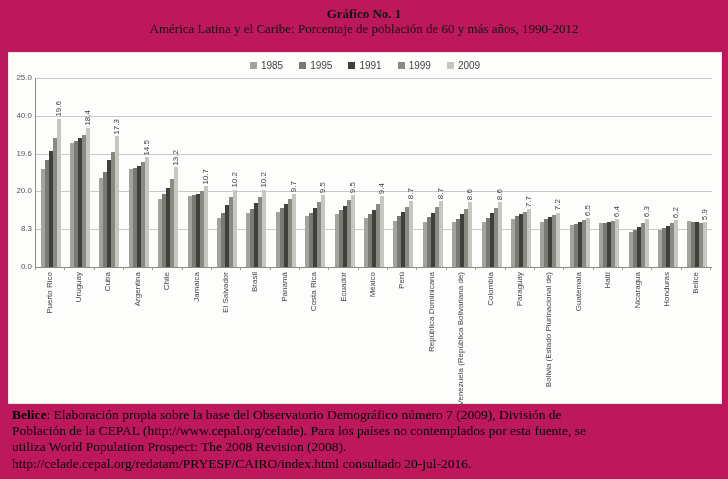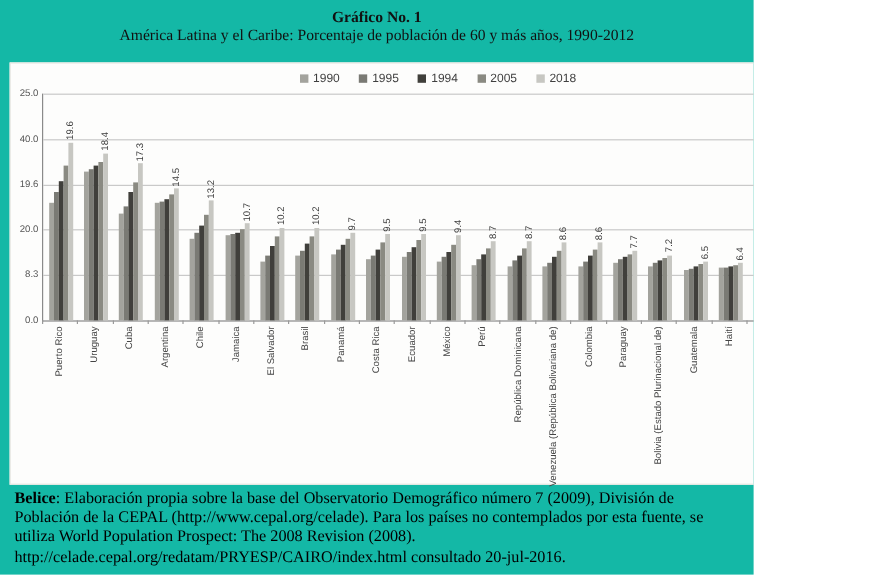--- a/index.html
+++ b/index.html
@@ -1,16 +1,16 @@
 <!DOCTYPE html>
 <html><head>
 <meta charset="utf-8">
 <style>
   html,body{margin:0;padding:0;background:#ffffff;}
-  .page{position:relative;width:628px;height:479px;background:#14b8a6;overflow:hidden;
+  .page{position:relative;width:728px;height:479px;background:#be185d;overflow:hidden;
         font-family:"Liberation Serif",serif;}
   .chart-title{position:absolute;top:6px;left:0;width:100%;text-align:center;
         font-size:13px;font-weight:bold;color:#111;}
   .chart-subtitle{position:absolute;top:21px;left:0;width:100%;text-align:center;
         font-size:13px;color:#111;}
   .chart-region{position:absolute;left:8px;top:52px;width:712px;height:350px;
         background:#fdfdfc;border:1px solid #e6e6e2;}
   .legend{position:absolute;top:7px;left:0;right:0;display:flex;justify-content:center;
         gap:16px;font-family:"Liberation Sans",sans-serif;font-size:10px;color:#3f3f3f;}
   .legend-item{display:flex;align-items:center;gap:4px;}
@@ -43,37 +43,37 @@
 <body>
 
 <div class="page">
   <div class="chart-title">Gráfico No. 1</div>
   <div class="chart-subtitle">América Latina y el Caribe: Porcentaje de población de 60 y más años, 1990-2012</div>
 
   <div class="chart-region">
     <div class="legend">
         <span class="legend-item">
           <span class="legend-swatch" style="background: rgb(163, 163, 157);"></span>
-          <span>1990</span>
+          <span>1985</span>
         </span>
         <span class="legend-item">
           <span class="legend-swatch" style="background: rgb(122, 122, 116);"></span>
           <span>1995</span>
         </span>
         <span class="legend-item">
           <span class="legend-swatch" style="background: rgb(64, 63, 59);"></span>
-          <span>1994</span>
+          <span>1991</span>
         </span>
         <span class="legend-item">
           <span class="legend-swatch" style="background: rgb(138, 138, 130);"></span>
-          <span>2005</span>
+          <span>1999</span>
         </span>
         <span class="legend-item">
           <span class="legend-swatch" style="background: rgb(199, 199, 194);"></span>
-          <span>2018</span>
+          <span>2009</span>
         </span>
       </div>
     <div class="plot">
         <div class="ylabel" style="bottom: calc(0% - 4px);">0.0</div>
         <div class="gridline" style="bottom: calc(20% - 1px);"></div>
         <div class="ylabel" style="bottom: calc(20% - 4px);">8.3</div>
         <div class="gridline" style="bottom: calc(40% - 1px);"></div>
         <div class="ylabel" style="bottom: calc(40% - 4px);">20.0</div>
         <div class="gridline" style="bottom: calc(60% - 1px);"></div>
         <div class="ylabel" style="bottom: calc(60% - 4px);">19.6</div>

